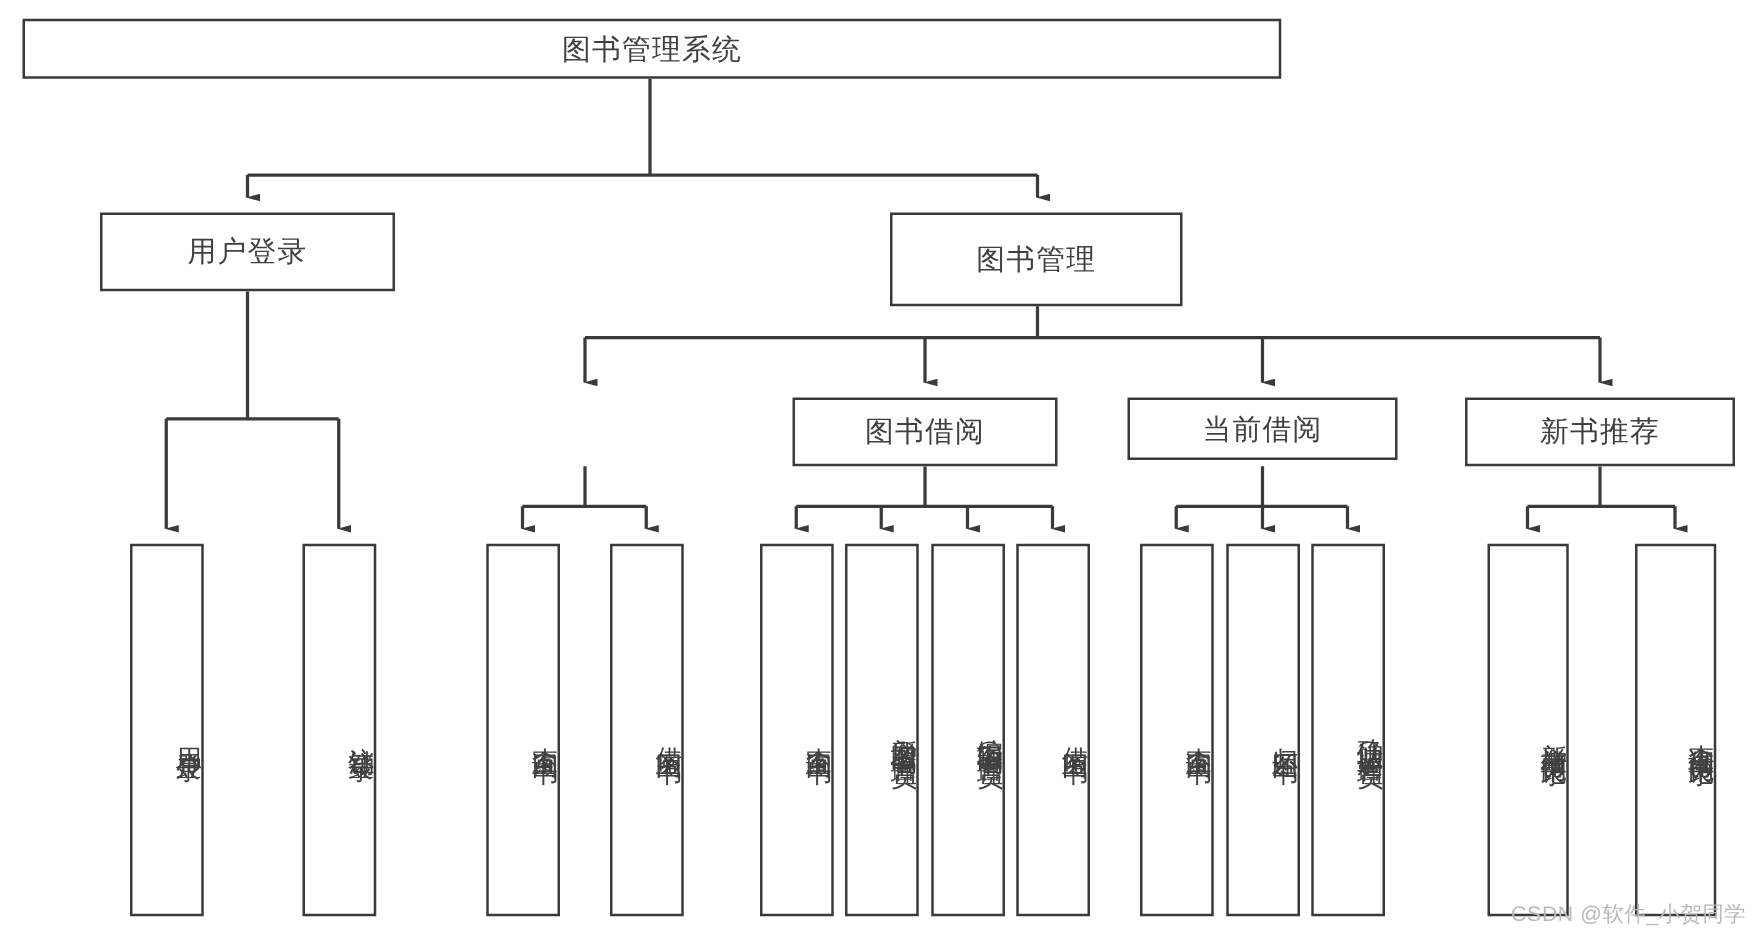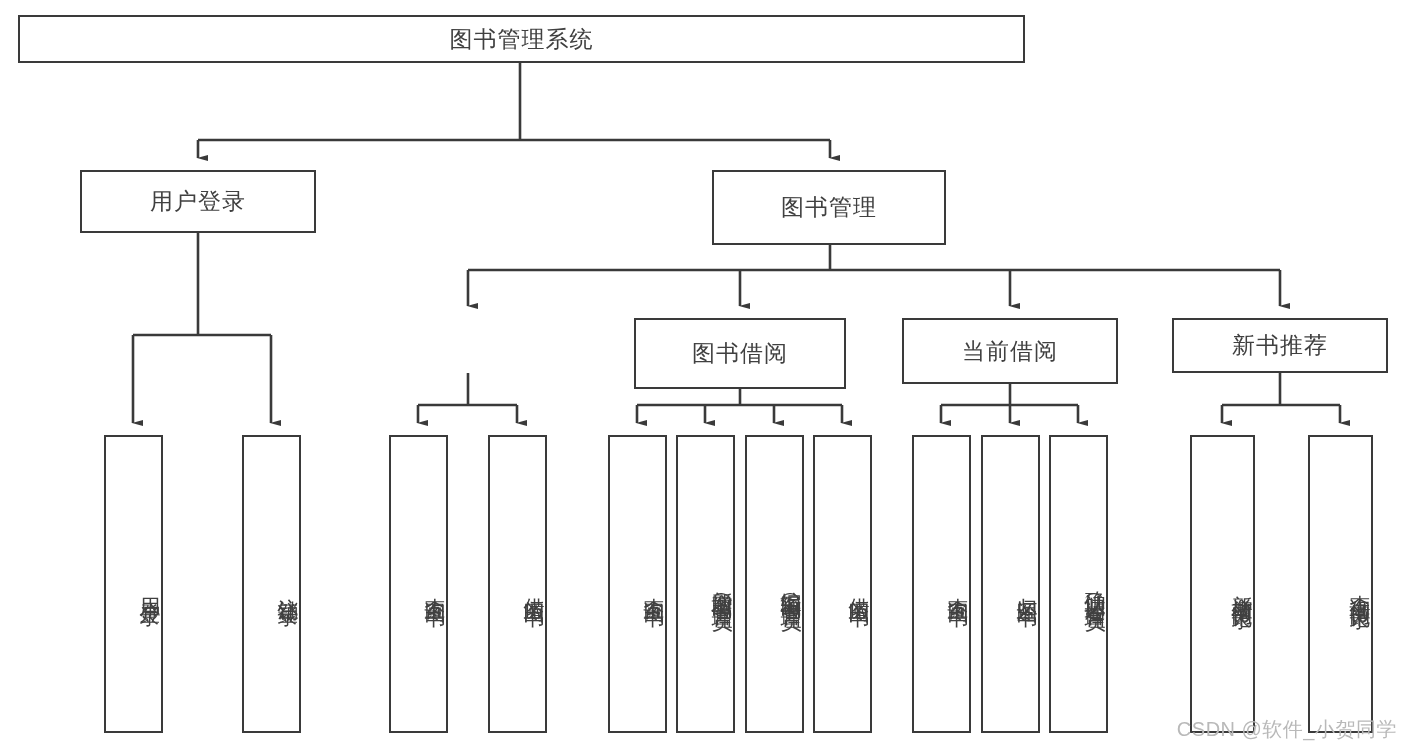--- a/index.html
+++ b/index.html
@@ -59,21 +59,21 @@
     white-space: nowrap;
   }
   .node .hlabel {
     display: block;
     white-space: nowrap;
   }
   #watermark {
     position: absolute;
     right: 8px;
     bottom: 4px;
-    font-size: 20px;
+    font-size: 17px;
     color: #b9b9b9;
     z-index: 5;
     white-space: nowrap;
     letter-spacing: 0.5px;
   }
 </style>
 </head>
 <body>
 
 <div id="diagram-root">
@@ -132,24 +132,24 @@
     <span class="hlabel">图书管理系统</span>
   </div>
 
   <div class="node horiz" style="left:80px; top:170px; width:236px; height:63px;">
     <span class="hlabel">用户登录</span>
   </div>
   <div class="node horiz" style="left:712px; top:170px; width:234px; height:75px;">
     <span class="hlabel">图书管理</span>
   </div>
 
-  <div class="node horiz" style="left:634px; top:318px; width:212px; height:71px;">
+  <div class="node horiz" style="left:634px; top:318px; width:212px; height:55px;">
     <span class="hlabel">图书借阅</span>
   </div>
-  <div class="node horiz" style="left:902px; top:318px; width:216px; height:66px;font-family:Liberation Mono, monospace;">
+  <div class="node horiz" style="left:902px; top:318px; width:216px; height:50px;font-family:Liberation Mono, monospace;">
     <span class="hlabel">当前借阅</span>
   </div>
   <div class="node horiz" style="left:1172px; top:318px; width:216px; height:55px;">
     <span class="hlabel">新书推荐</span>
   </div>
 
   <div class="node vert" style="left:104px; top:435px; width:59px; height:298px;">
     <span class="vlabel">用户登录</span>
   </div>
   <div class="node vert" style="left:242px; top:435px; width:59px; height:298px;">

